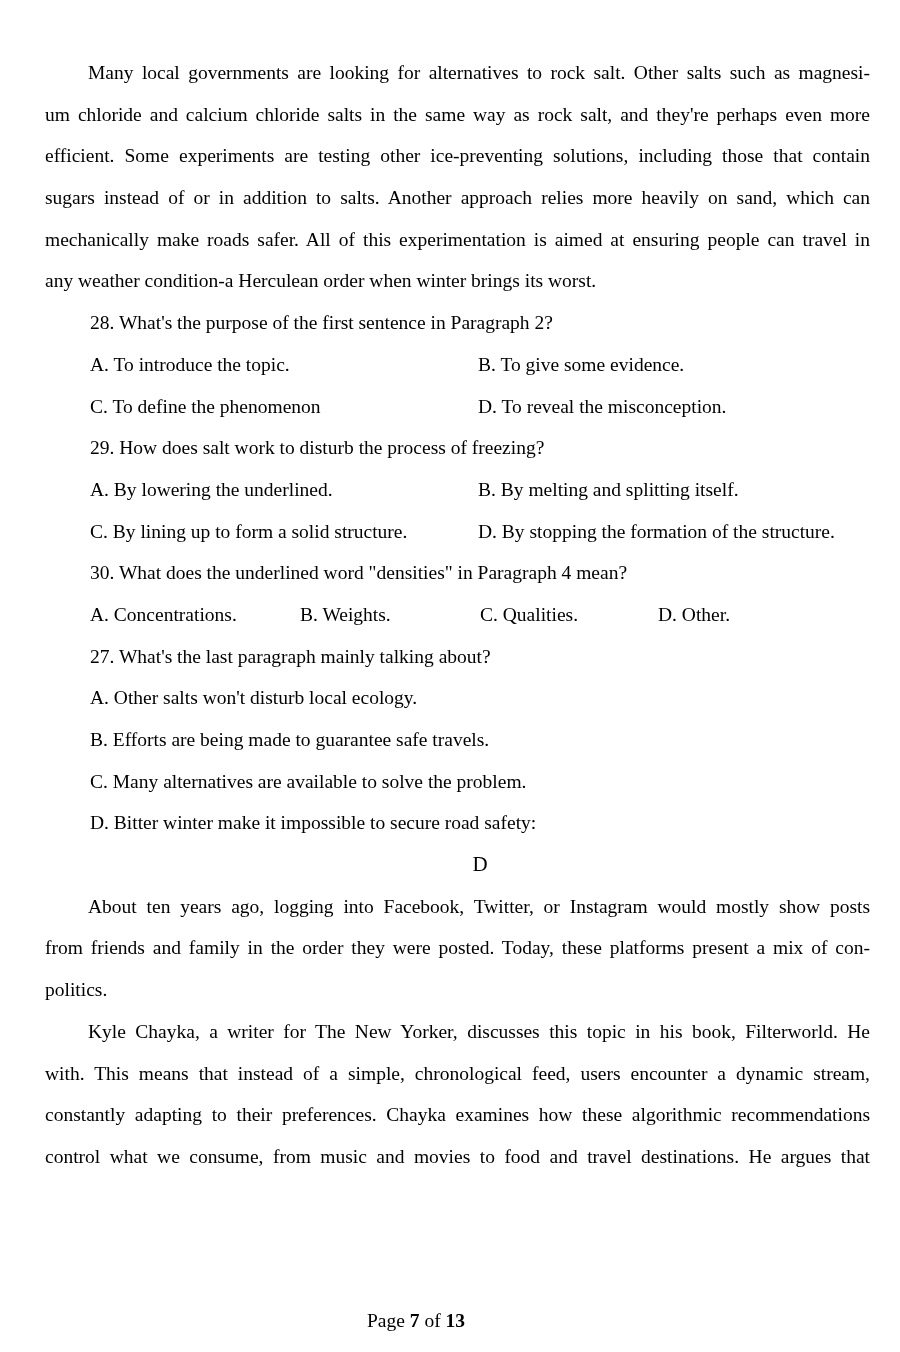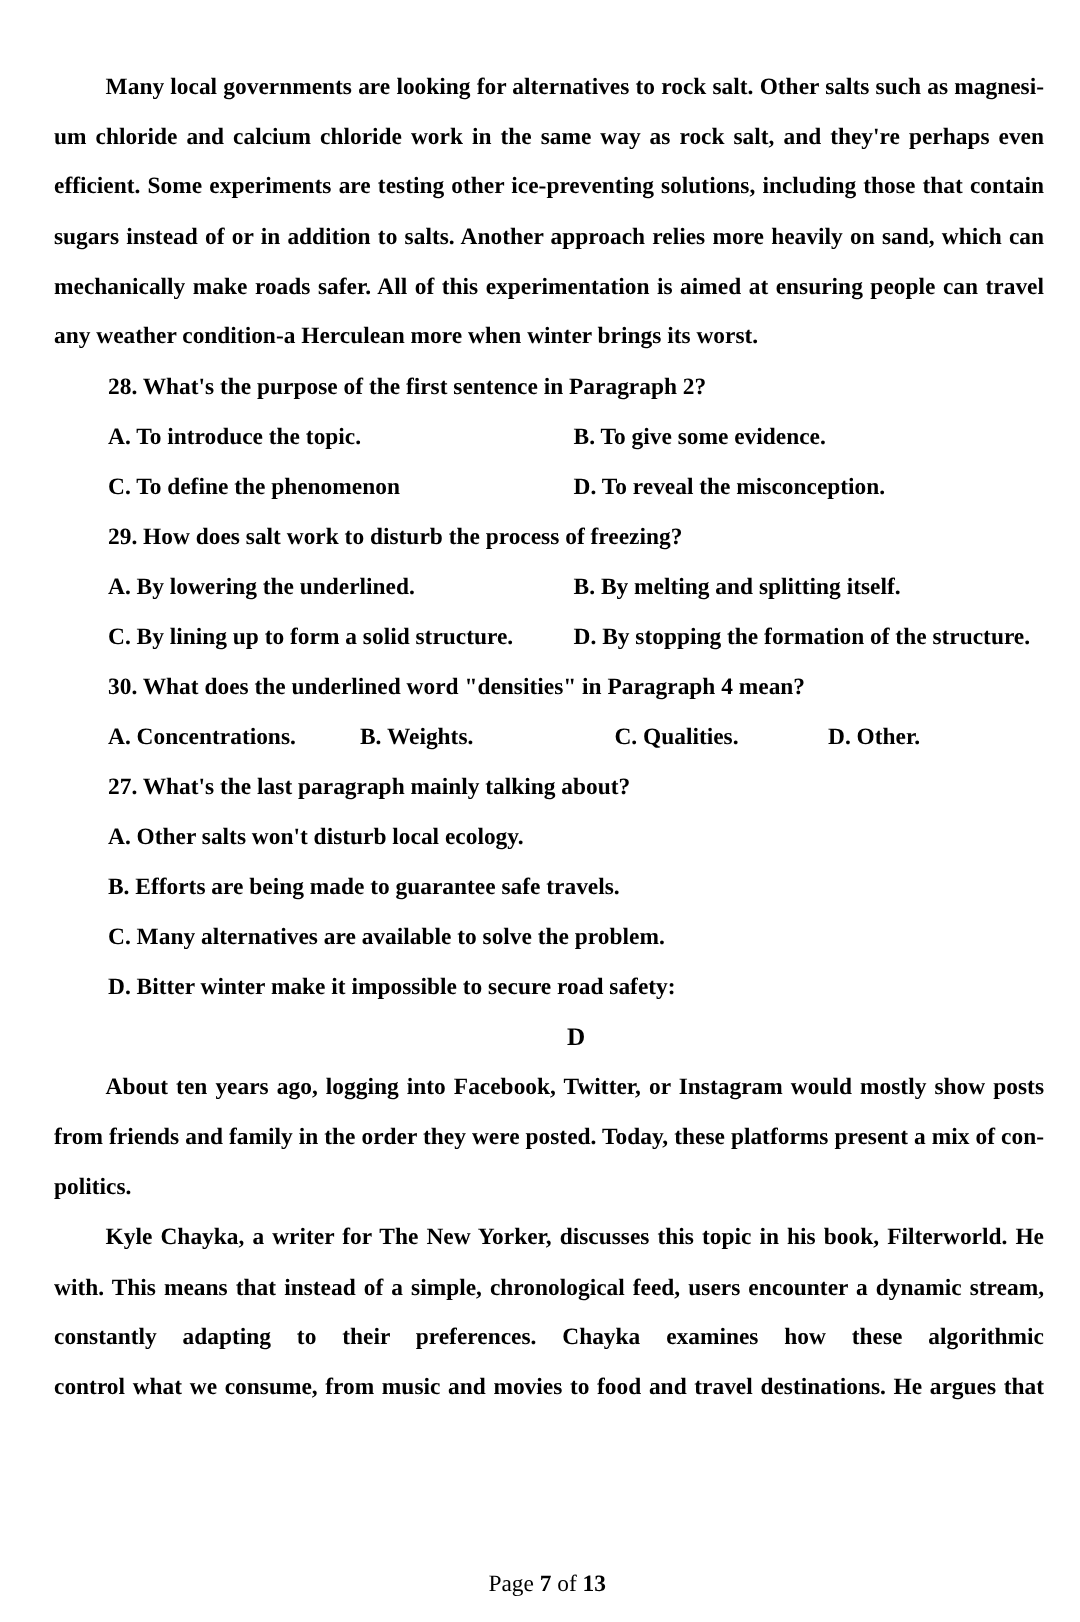--- a/index.html
+++ b/index.html
@@ -11,68 +11,66 @@
     font-family: "Liberation Serif", serif;
     font-size: 19.5px;
     position: relative;
     overflow: hidden;
   }
   .content {
     position: absolute;
     top: 52px;
     left: 45px;
     width: 825px;
-    font-weight: bold;
   }
   .line {
     height: 41.7px;
     line-height: 41.7px;
     overflow: hidden;
     white-space: normal;
   }
   
   .j {
     text-align: justify;
     text-align-last: justify;
   }
   .indent { text-indent: 43px; }
   .qline { padding-left: 45px; }
   .optrow { padding-left: 45px; }
   .optrow .col1 { display: inline-block; width: 388px; }
   .optrow4 .o1 { display: inline-block; width: 210px; }
   .optrow4 .o2 { display: inline-block; width: 180px; }
-  .optrow4 .o3 { display: inline-block; width: 178px; margin-left: 32px; }
+  .optrow4 .o3 { display: inline-block; width: 178px; }
   .heading-d {
     text-align: center;
     text-indent: 45px;
     font-size: 21px;
   }
   .footer {
     position: absolute;
     top: 1300px;
     left: 0;
     width: 832px;
     text-align: center;
     line-height: 42px;
     font-size: 19.5px;
-    padding-left: 40px;
   }
   .b { font-weight: bold; }
 </style>
 </head>
 <body>
 
 <div class="content">
 
   <div class="line j indent">Many local governments are looking for alternatives to rock salt. Other salts such as magnesi-</div>
-  <div class="line j">um chloride and calcium chloride work in the same way as rock salt, and they're perhaps even more</div>
+  <div class="line j">um chloride and calcium chloride salts in the same way as rock salt, and they're perhaps even more</div>
   <div class="line j">efficient. Some experiments are testing other ice-preventing solutions, including those that contain</div>
   <div class="line j">sugars instead of or in addition to salts. Another approach relies more heavily on sand, which can</div>
   <div class="line j">mechanically make roads safer. All of this experimentation is aimed at ensuring people can travel in</div>
-  <div class="line">any weather condition-a Herculean more when winter brings its worst.</div>
+  <div class="line">any weather condition-a Herculean order when winter brings its worst.</div>
 
   <div class="line qline">28. What's the purpose of the first sentence in Paragraph 2?</div>
   <div class="line optrow">
     <span class="col1">A. To introduce the topic.</span><span>B. To give some evidence.</span>
   </div>
   <div class="line optrow">
     <span class="col1">C. To define the phenomenon</span><span>D. To reveal the misconception.</span>
   </div>
 
   <div class="line qline">29. How does salt work to disturb the process of freezing?</div>

